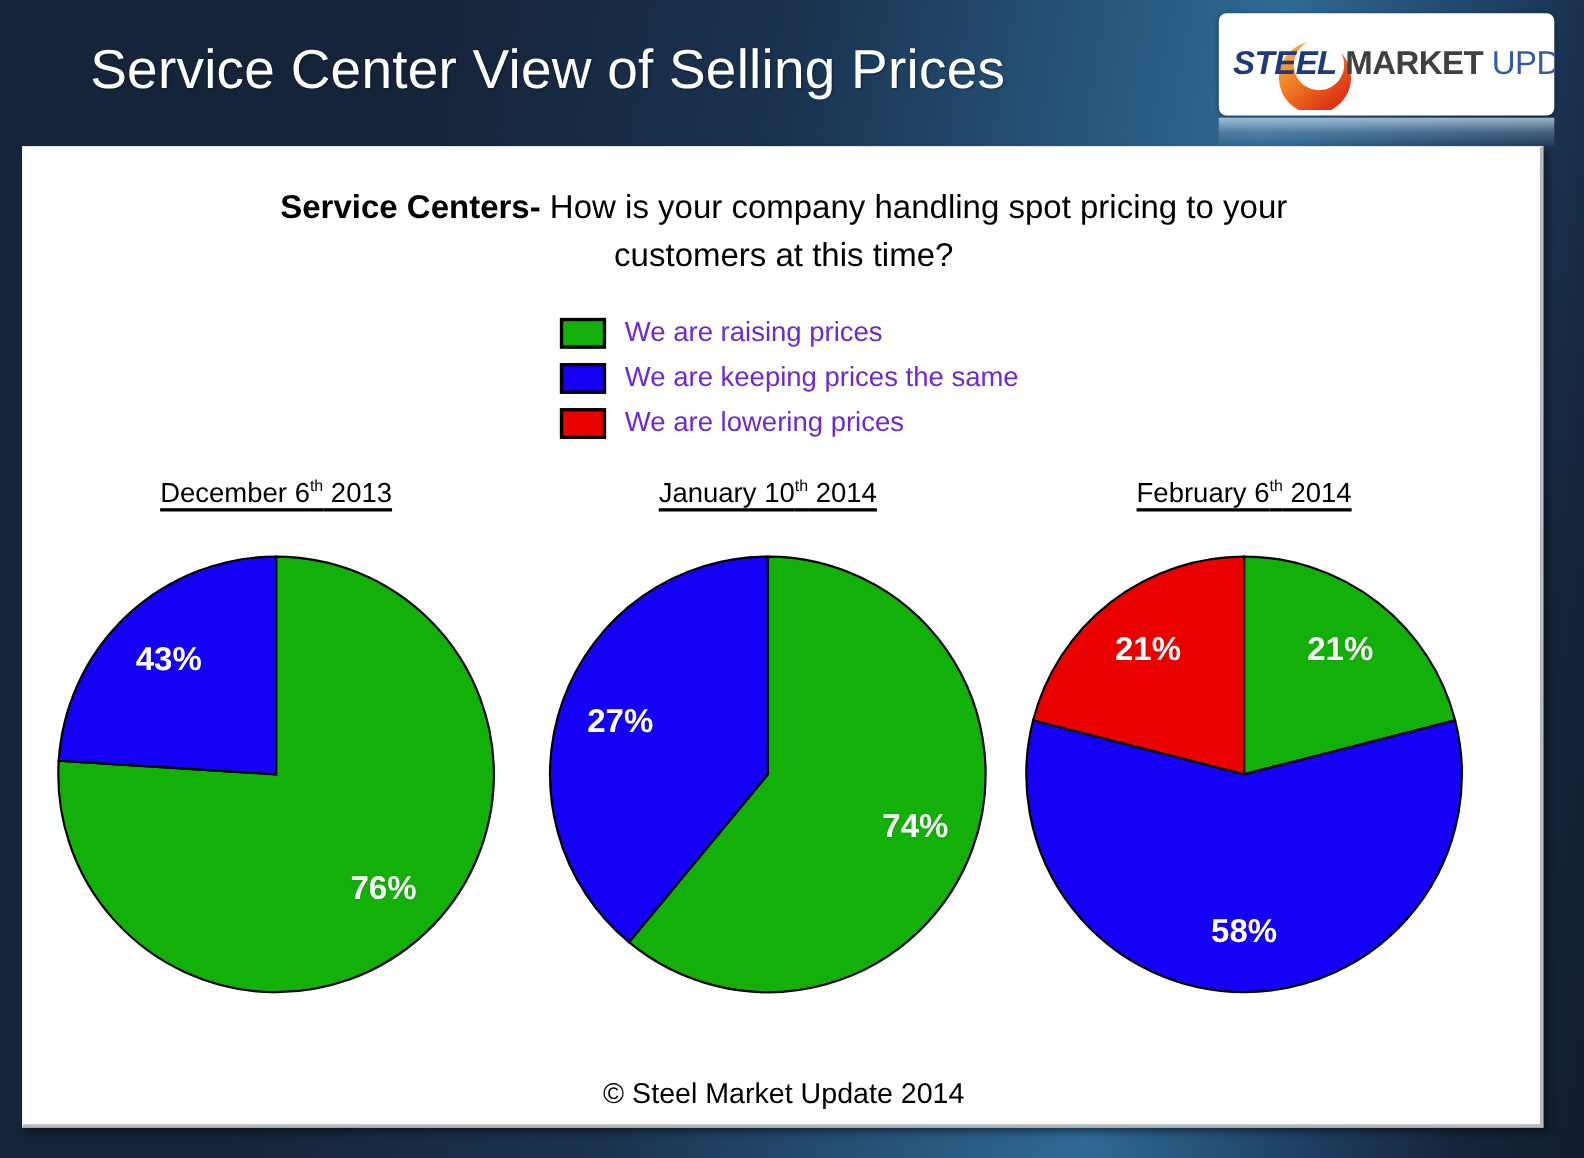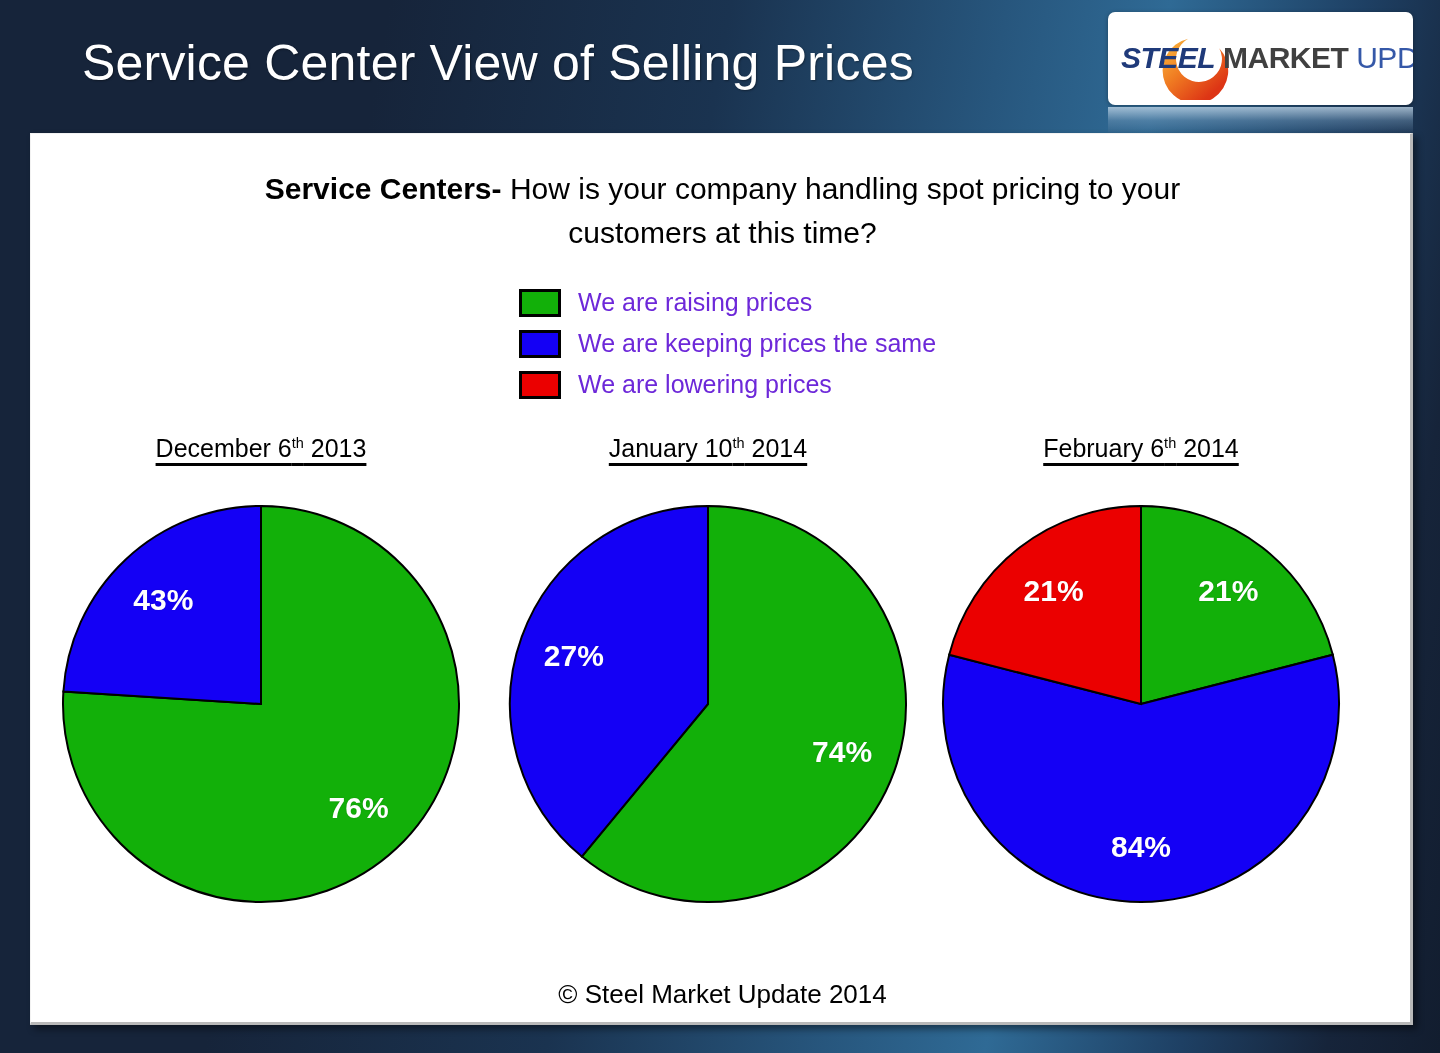--- a/index.html
+++ b/index.html
@@ -94,21 +94,21 @@
     line-height: 36px;
     letter-spacing: -0.5px;
   }
   .lt-steel  { font-weight: 700; color: #1f3a7a; font-style: italic; }
   .lt-market { font-weight: 700; color: #404040; }
   .lt-update { font-weight: 400; color: #3558a8; }
 
   
   .panel {
     position: absolute;
-    left: 30px;
+    left: 20px;
     top: 133px;
     width: 1383px;
     height: 892px;
     background: #ffffff;
     border-right: 3px solid #b9b9b9;
     border-bottom: 3px solid #b9b9b9;
     border-top: 1px solid #f2f2f2;
     border-left: 1px solid #f2f2f2;
     box-shadow: 4px 4px 7px rgba(0,0,0,0.45);
   }
@@ -291,21 +291,21 @@
       </div>
       <div class="chart chart-2">
         <div class="chart-title"><u>February 6<sup>th</sup> 2014</u></div>
         <div class="pie-holder">
             <svg class="pie-svg" viewBox="0 0 400 400">
               <path d="M 200 200 L 200.00 2.00 A 198 198 0 0 1 391.78 150.76 Z" fill="#12B009" stroke="#000000" stroke-width="2"></path>
               <path d="M 200 200 L 391.78 150.76 A 198 198 0 1 1 8.22 150.76 Z" fill="#1400F5" stroke="#000000" stroke-width="2"></path>
               <path d="M 200 200 L 8.22 150.76 A 198 198 0 0 1 200.00 2.00 Z" fill="#EB0000" stroke="#000000" stroke-width="2"></path>
             </svg>
             <div class="pie-label" style="left: 287.4px; top: 87.4px;">21%</div>
-            <div class="pie-label" style="left: 200px; top: 342.6px;">84%</div>
+            <div class="pie-label" style="left: 200px; top: 342.6px;">58%</div>
             <div class="pie-label" style="left: 112.6px; top: 87.4px;">21%</div>
           </div>
       </div>
     </div>
 
     <div class="footer">© Steel Market Update 2014</div>
   </div>
 </div>
 
 </body></html>

